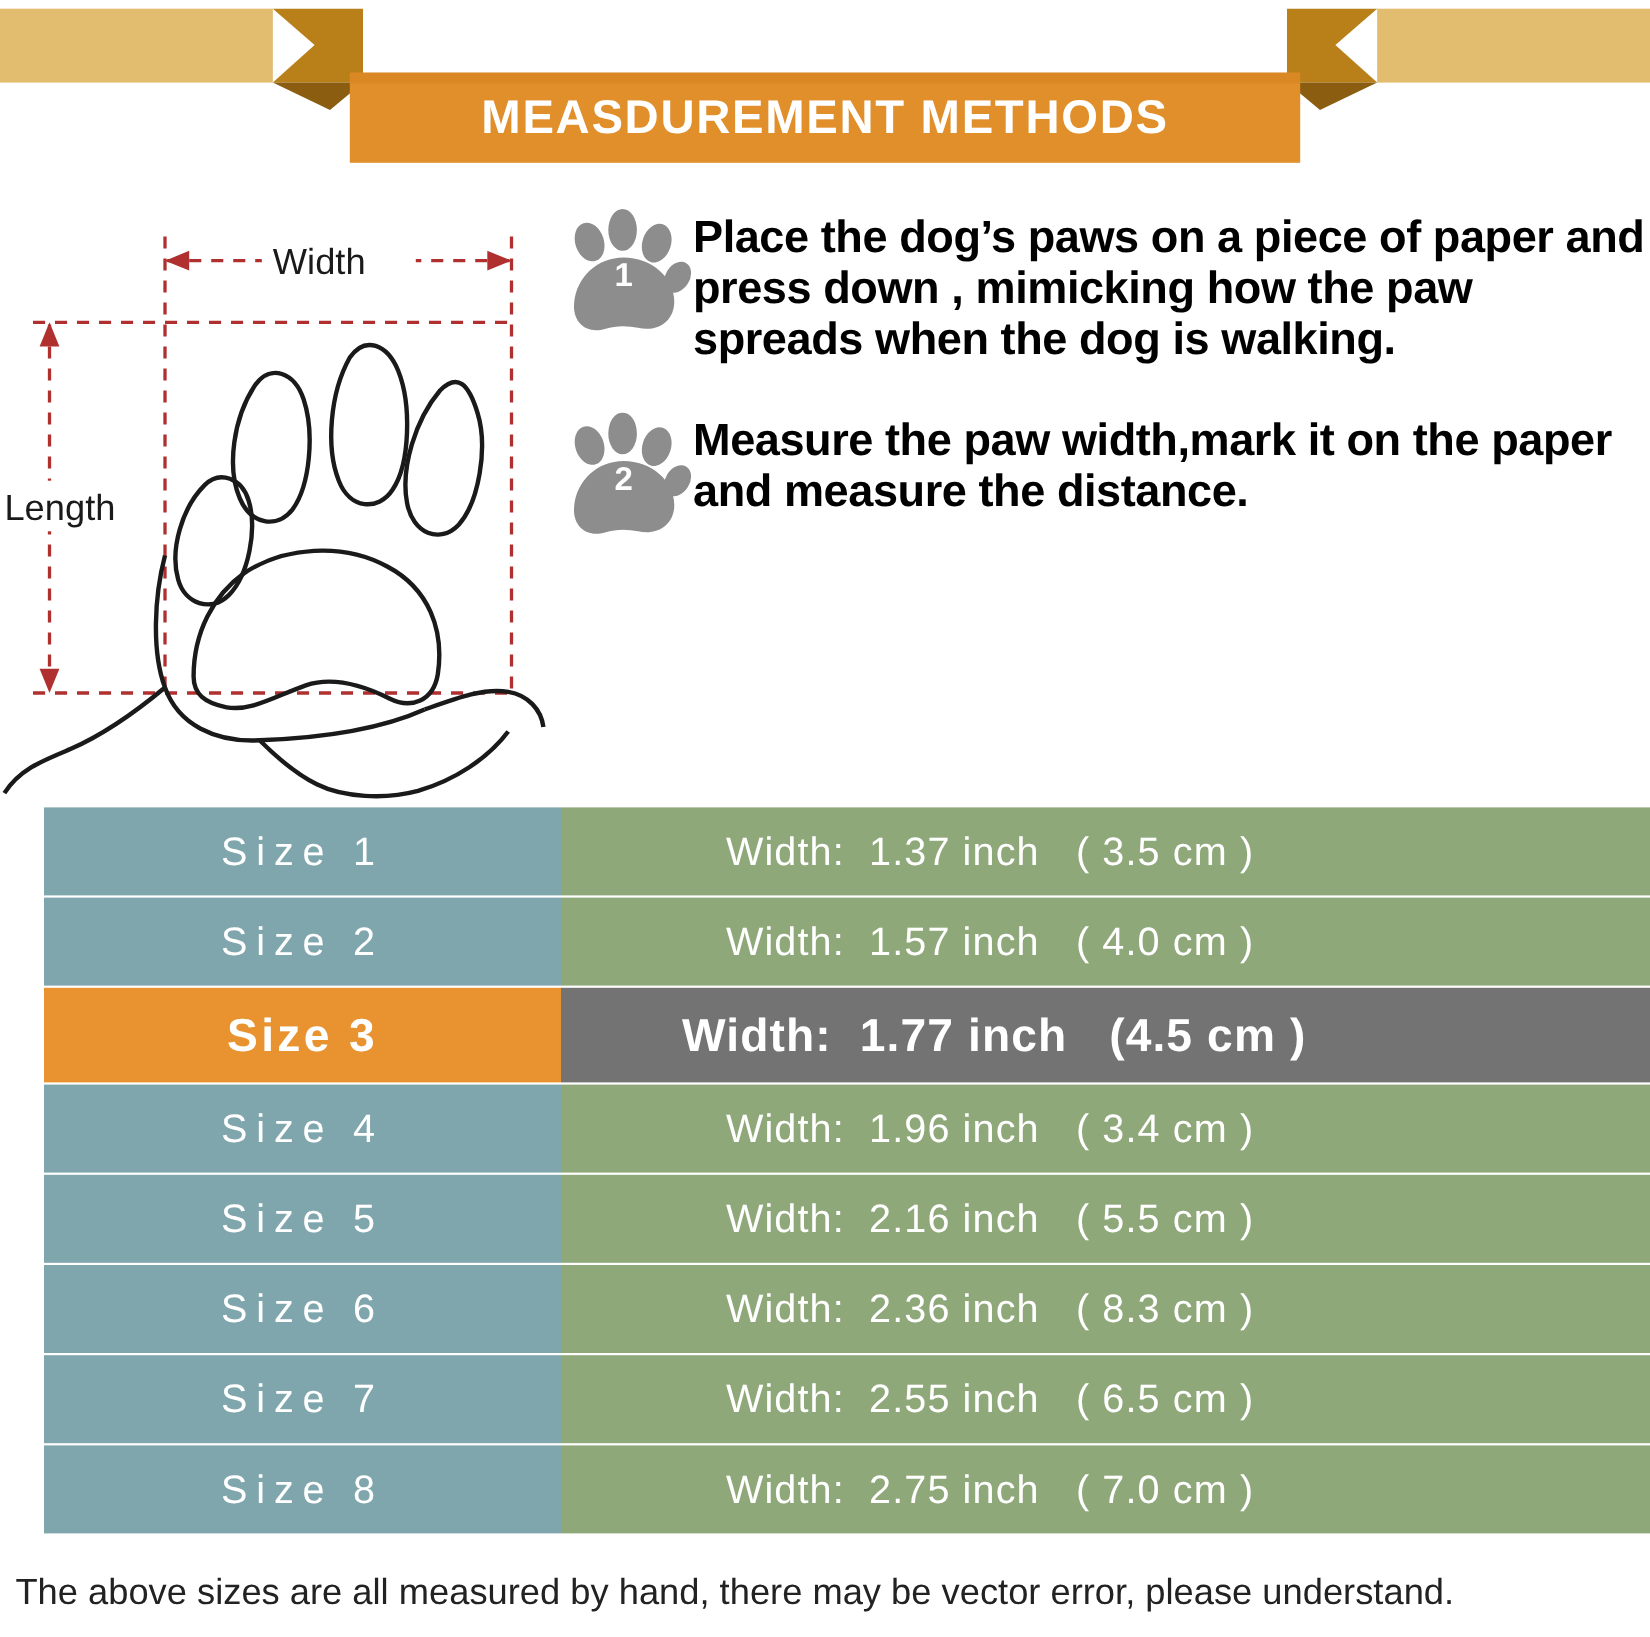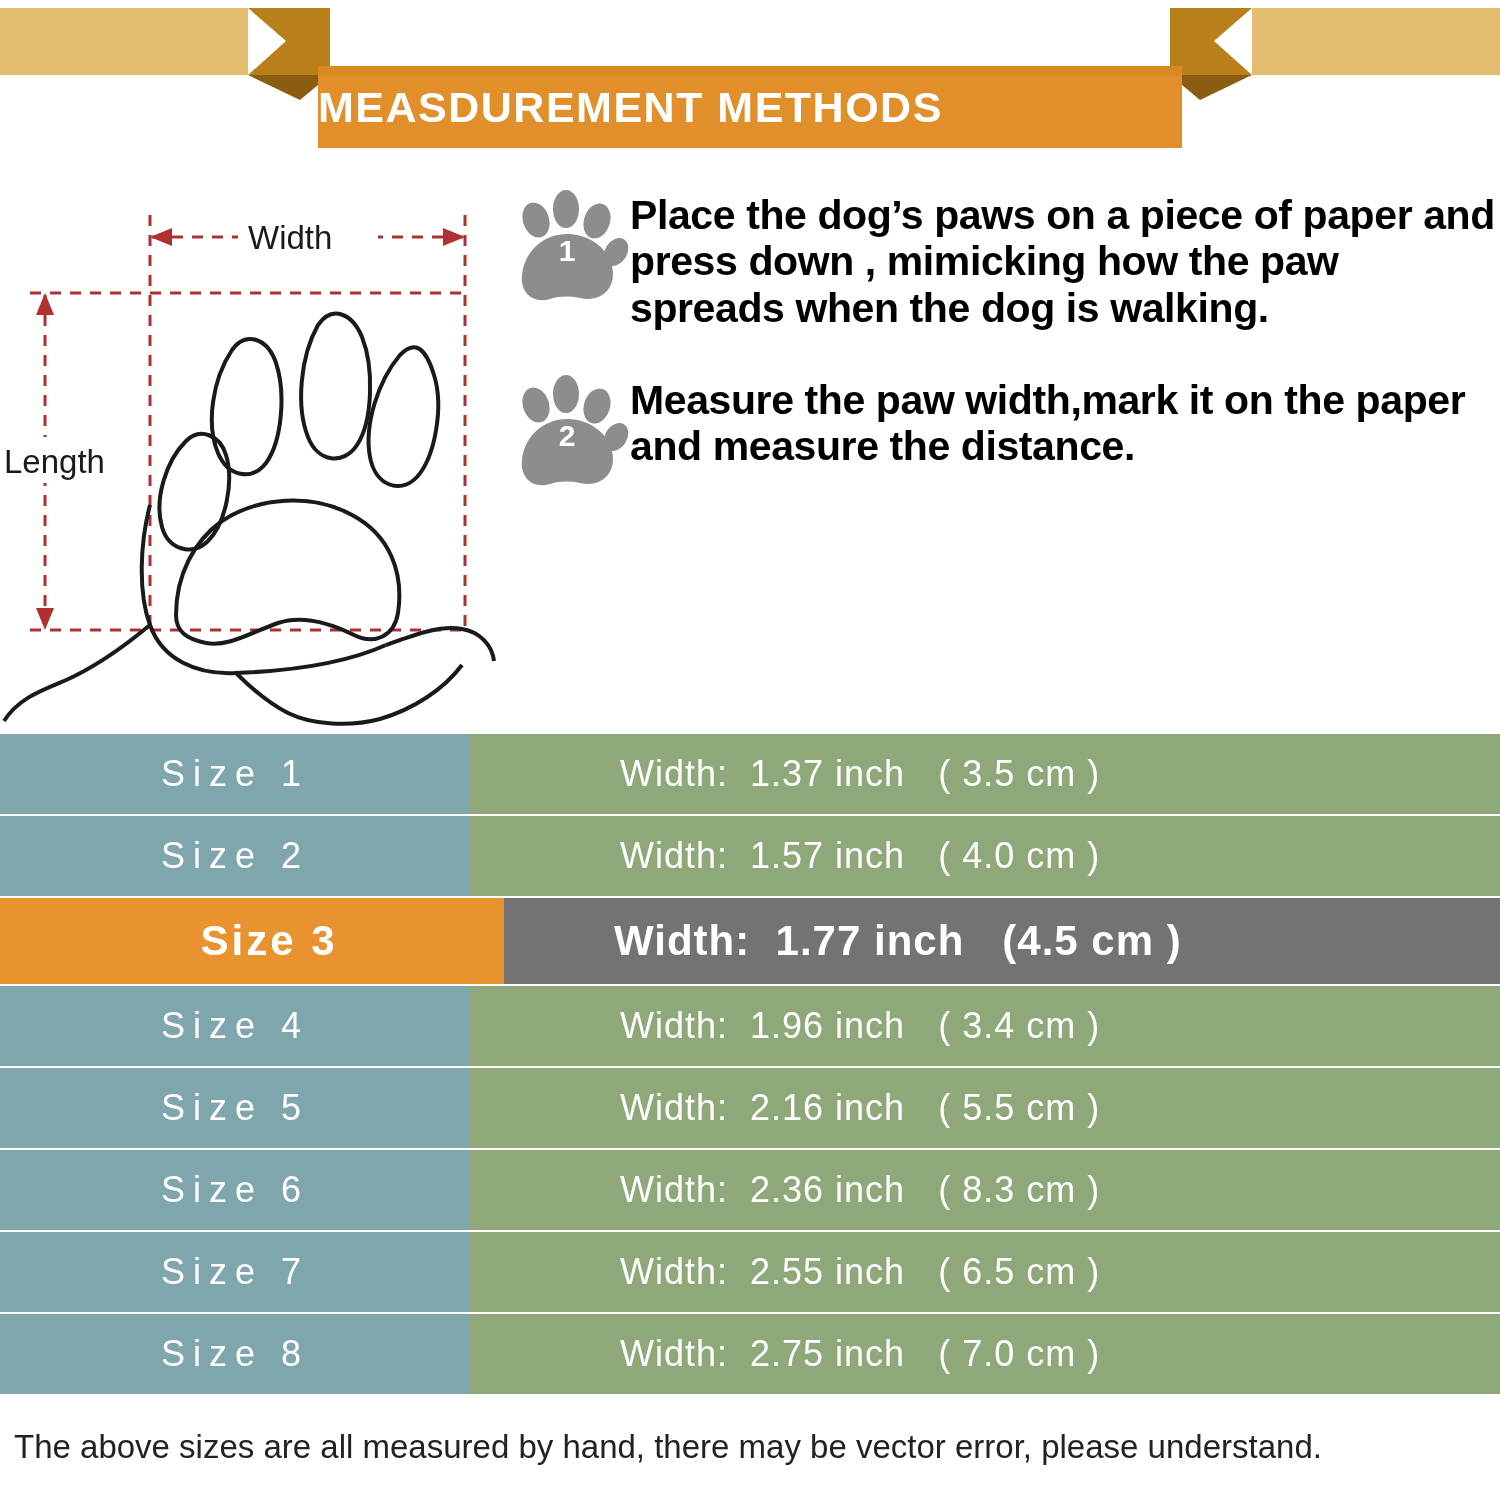--- a/index.html
+++ b/index.html
@@ -28,20 +28,21 @@
     top: 0;
     left: 0;
   }
   .banner-title {
     position: absolute;
     top: 72px;
     left: 318px;
     width: 864px;
     height: 70px;
     line-height: 70px;
+    text-align: center;
     color: #ffffff;
     font-size: 43px;
     font-weight: bold;
     letter-spacing: 1.5px;
     font-family: "Liberation Sans", sans-serif;
     white-space: nowrap;
   }
 
   
   .diagram {
@@ -107,20 +108,21 @@
     width: 470px;
     min-width: 470px;
     background: #7fa6ac;
     color: #ffffff;
     display: flex;
     align-items: center;
     justify-content: center;
     font-size: 36px;
     letter-spacing: 8px;
     font-family: "Liberation Sans", sans-serif;
+    margin-left: 40px;
   }
   .cell-width {
     flex: 1;
     background: #8fa87a;
     color: #ffffff;
     display: flex;
     align-items: center;
     font-size: 36px;
     letter-spacing: 1px;
     padding-left: 150px;
@@ -129,21 +131,20 @@
     white-space: pre;
   }
   .row.highlight {
     height: 86px;
   }
   .row.highlight .cell-size {
     background: #e89330;
     font-weight: bold;
     font-size: 42px;
     letter-spacing: 3px;
-    padding-left: 34px;
   }
   .row.highlight .cell-width {
     background: #737373;
     font-weight: bold;
     font-size: 42px;
     padding-left: 110px;
   }
 
   
   .footer-note {

